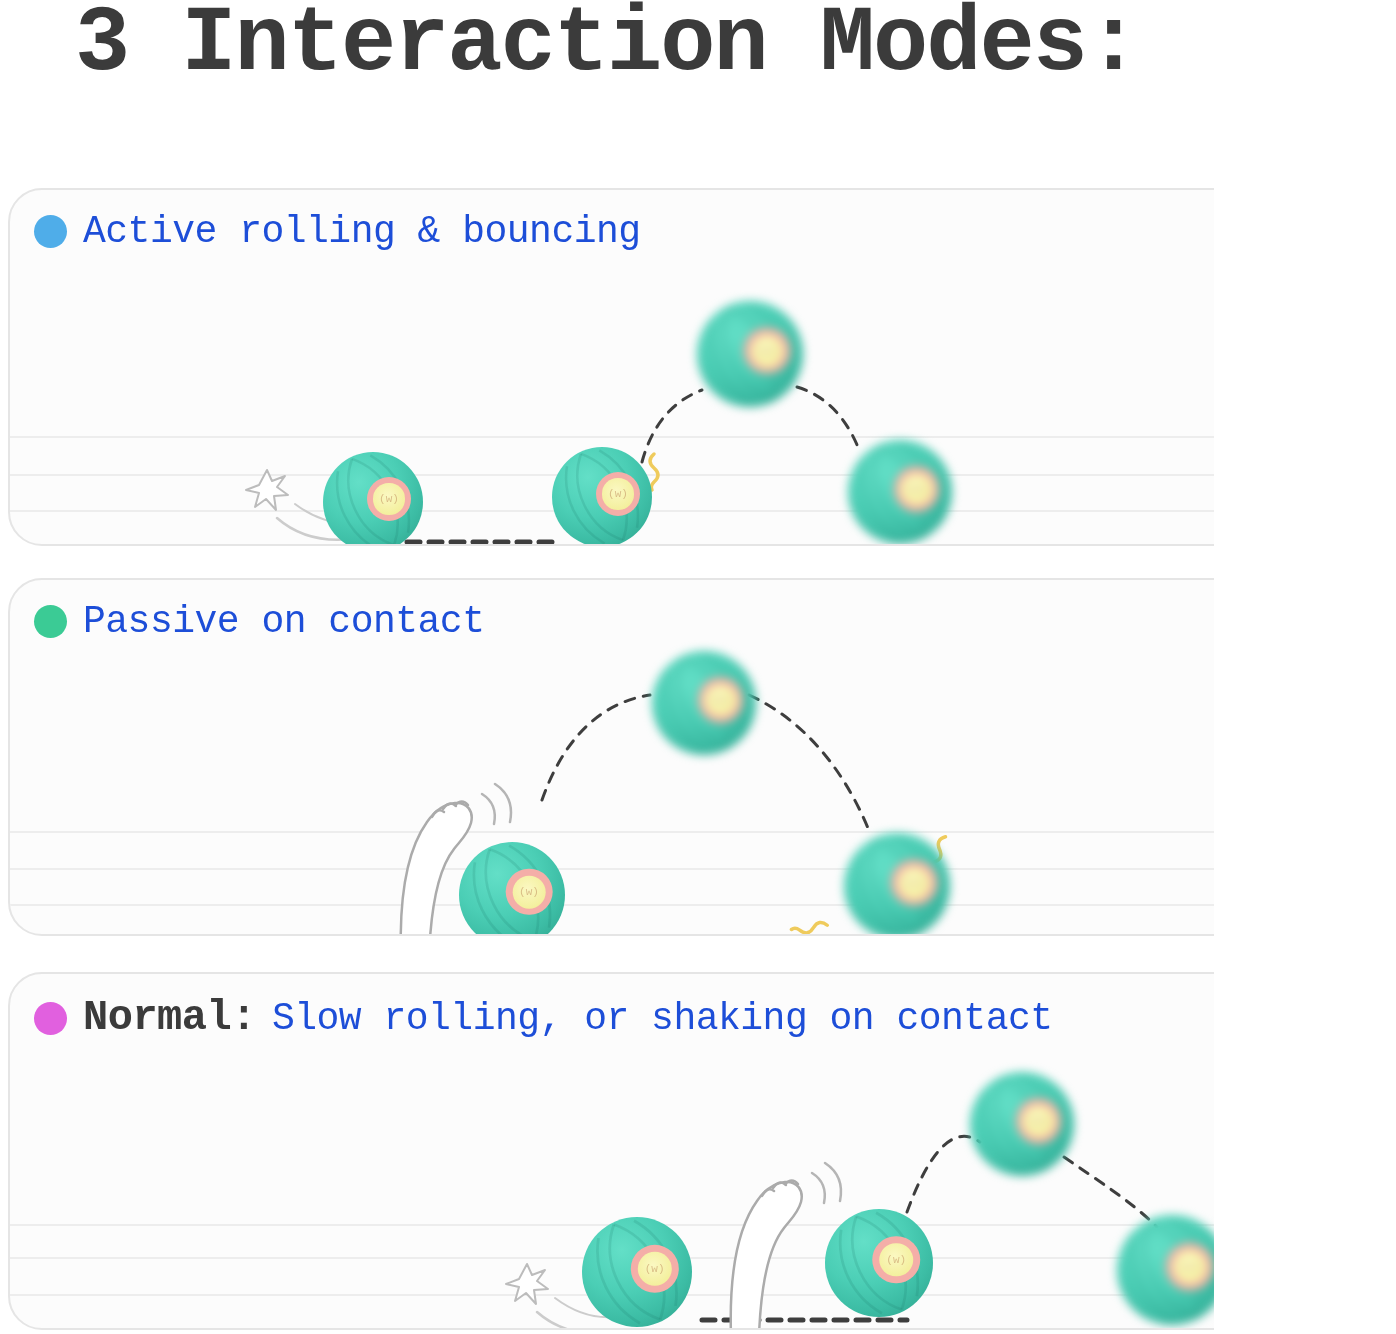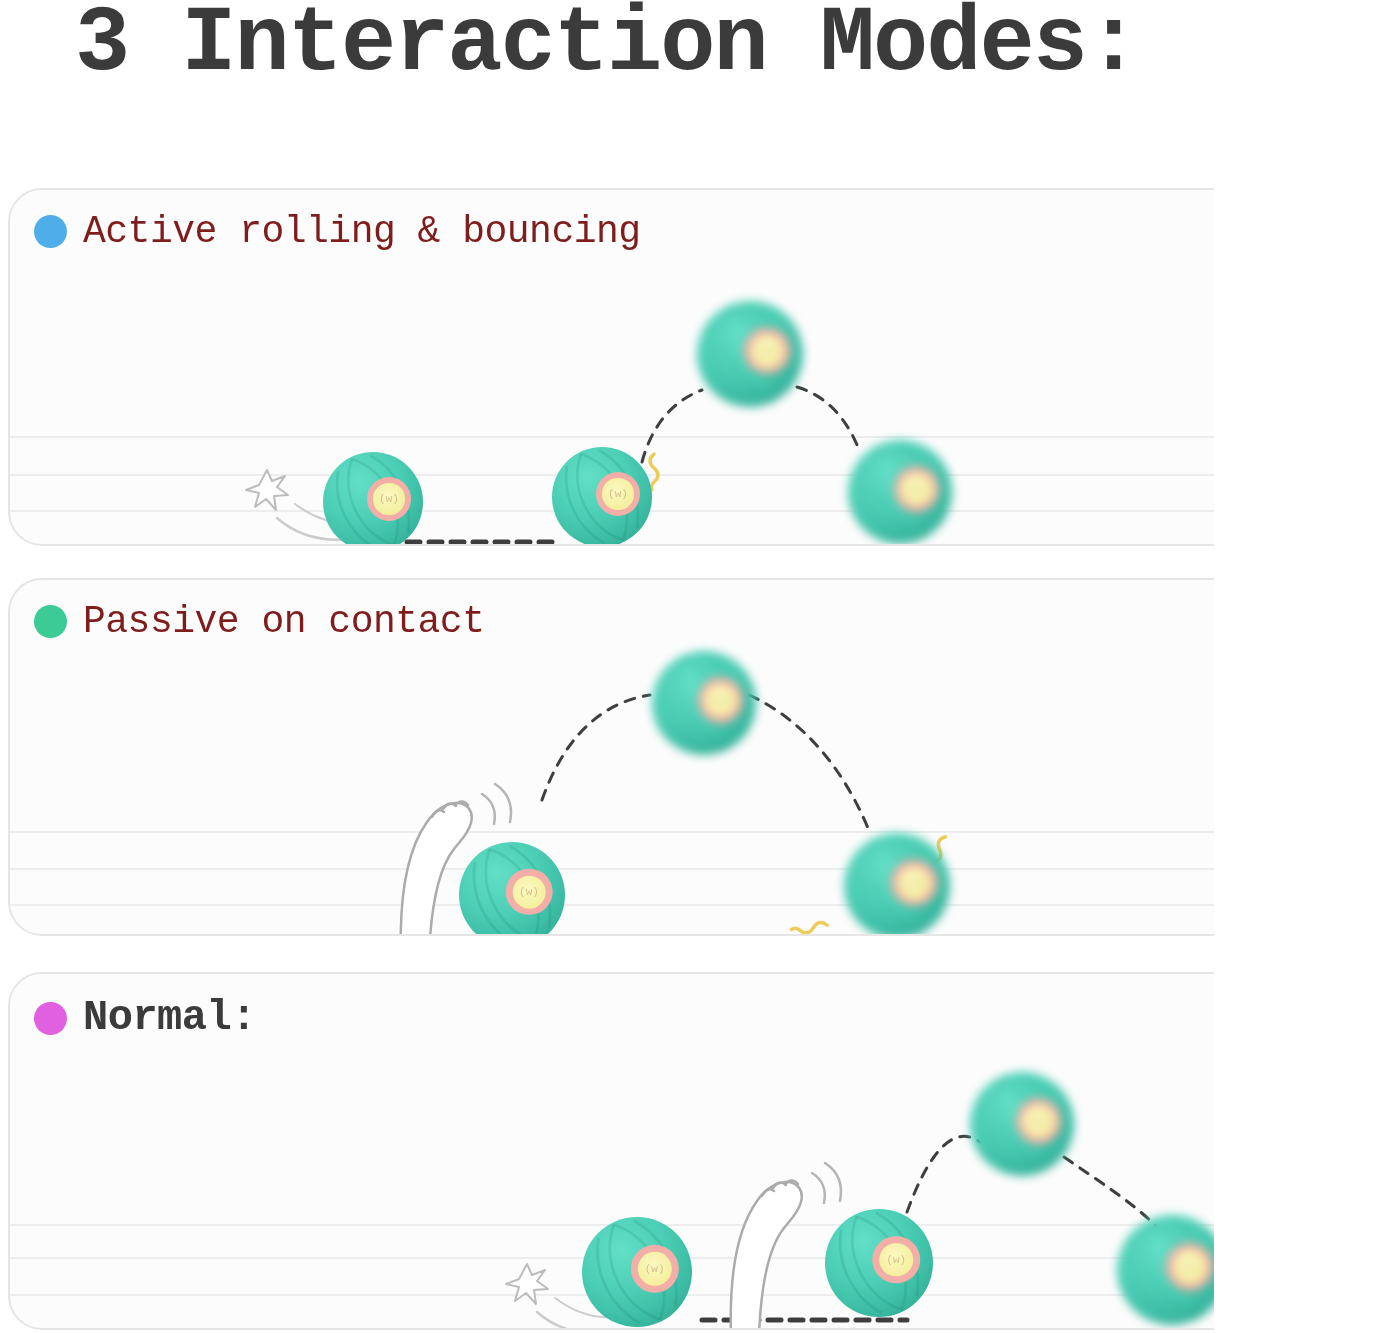--- a/index.html
+++ b/index.html
@@ -20,21 +20,21 @@
   }
   .panel-1 { top:188px; }
   .panel-2 { top:578px; }
   .panel-3 { top:972px; }
   .panel-header {
     position:absolute; left:24px; top:20px; display:flex;
     align-items:center; gap:16px; z-index:6;
   }
   .dot { width:33px; height:33px; border-radius:50%; flex:0 0 auto; }
   .label { font-size:42px; font-weight:800; color:#3b3b3b; letter-spacing:-0.5px; }
-  .desc { font-size:38px; color:#7f1d1d; letter-spacing:-0.5px; }
+  .desc { font-size:38px; color:#1d4ed8; letter-spacing:-0.5px; }
   .scene { position:absolute; left:0; top:0; width:1376px; height:354px; }
   .floor-line { position:absolute; left:0; width:100%; height:2px; background:#ededed; }
   .overlay { position:absolute; left:0; top:0; z-index:2; }
   .ball {
     position:absolute; border-radius:50%; z-index:4;
     background:radial-gradient(circle at 36% 30%, #63dfc7 0%, #4bceb5 42%, #3cbca4 68%, #2b9d86 100%);
   }
   .ball .seams { position:absolute; left:0; top:0; width:100%; height:100%; transform:rotate(-26deg); }
   .face {
     position:absolute; left:66%; top:47%; width:44%; height:44%;
@@ -219,20 +219,21 @@
             </div>
           </div>
         </div>
       </div>
   </section>
 
   <section class="panel panel-3">
     <div class="panel-header">
       <span class="dot" style="background: rgb(225, 96, 223);"></span>
       <span class="label">Normal:</span>
+      <span class="desc">Slow rolling, or shaking on contact</span>
     </div>
     <div class="scene">
         <div class="floor-line" style="top: 250px; background: rgb(237, 237, 237);"></div>
         <div class="floor-line" style="top: 283px; background: rgb(237, 237, 237);"></div>
         <div class="floor-line" style="top: 320px; background: rgb(237, 237, 237);"></div>
         <svg class="overlay" width="1376" height="354" viewBox="0 0 1376 354">
           <path d="M692 346 L897 346" fill="none" stroke="#3E3E3E" stroke-width="5" stroke-dasharray="13 9" stroke-linecap="round"></path>
           <path d="M897 238 C917 183 942 148 970 168" fill="none" stroke="#3E3E3E" stroke-width="3" stroke-dasharray="10 9" stroke-linecap="round"></path>
           <path d="M1054 183 C1090 208 1122 228 1147 253" fill="none" stroke="#3E3E3E" stroke-width="3" stroke-dasharray="10 9" stroke-linecap="round"></path>
           <g transform="translate(493,286)">

